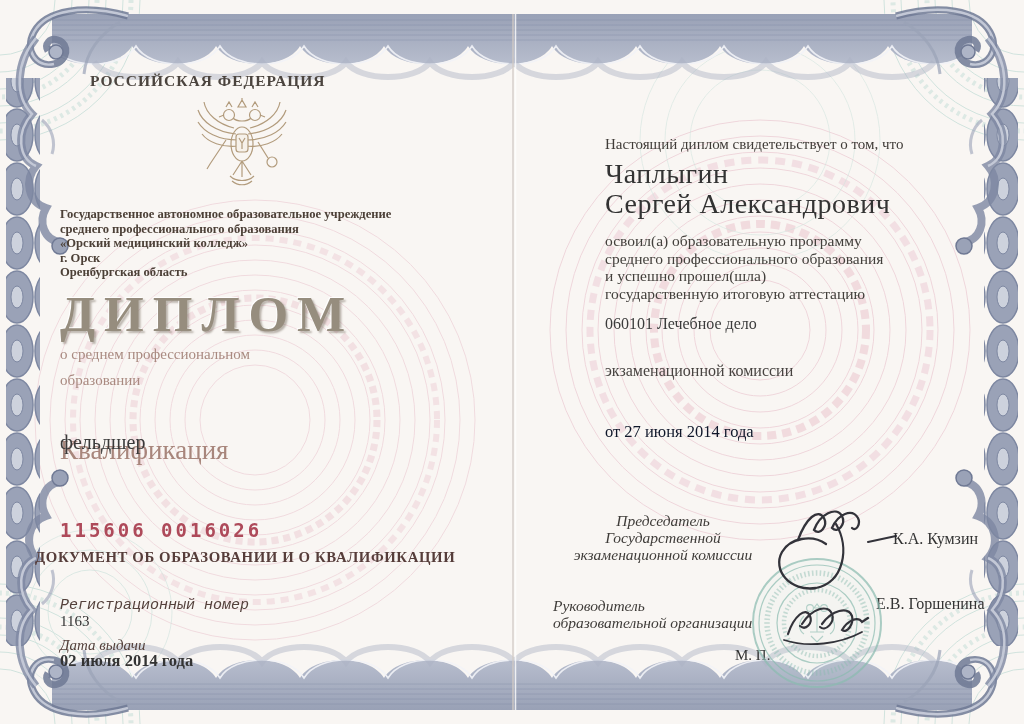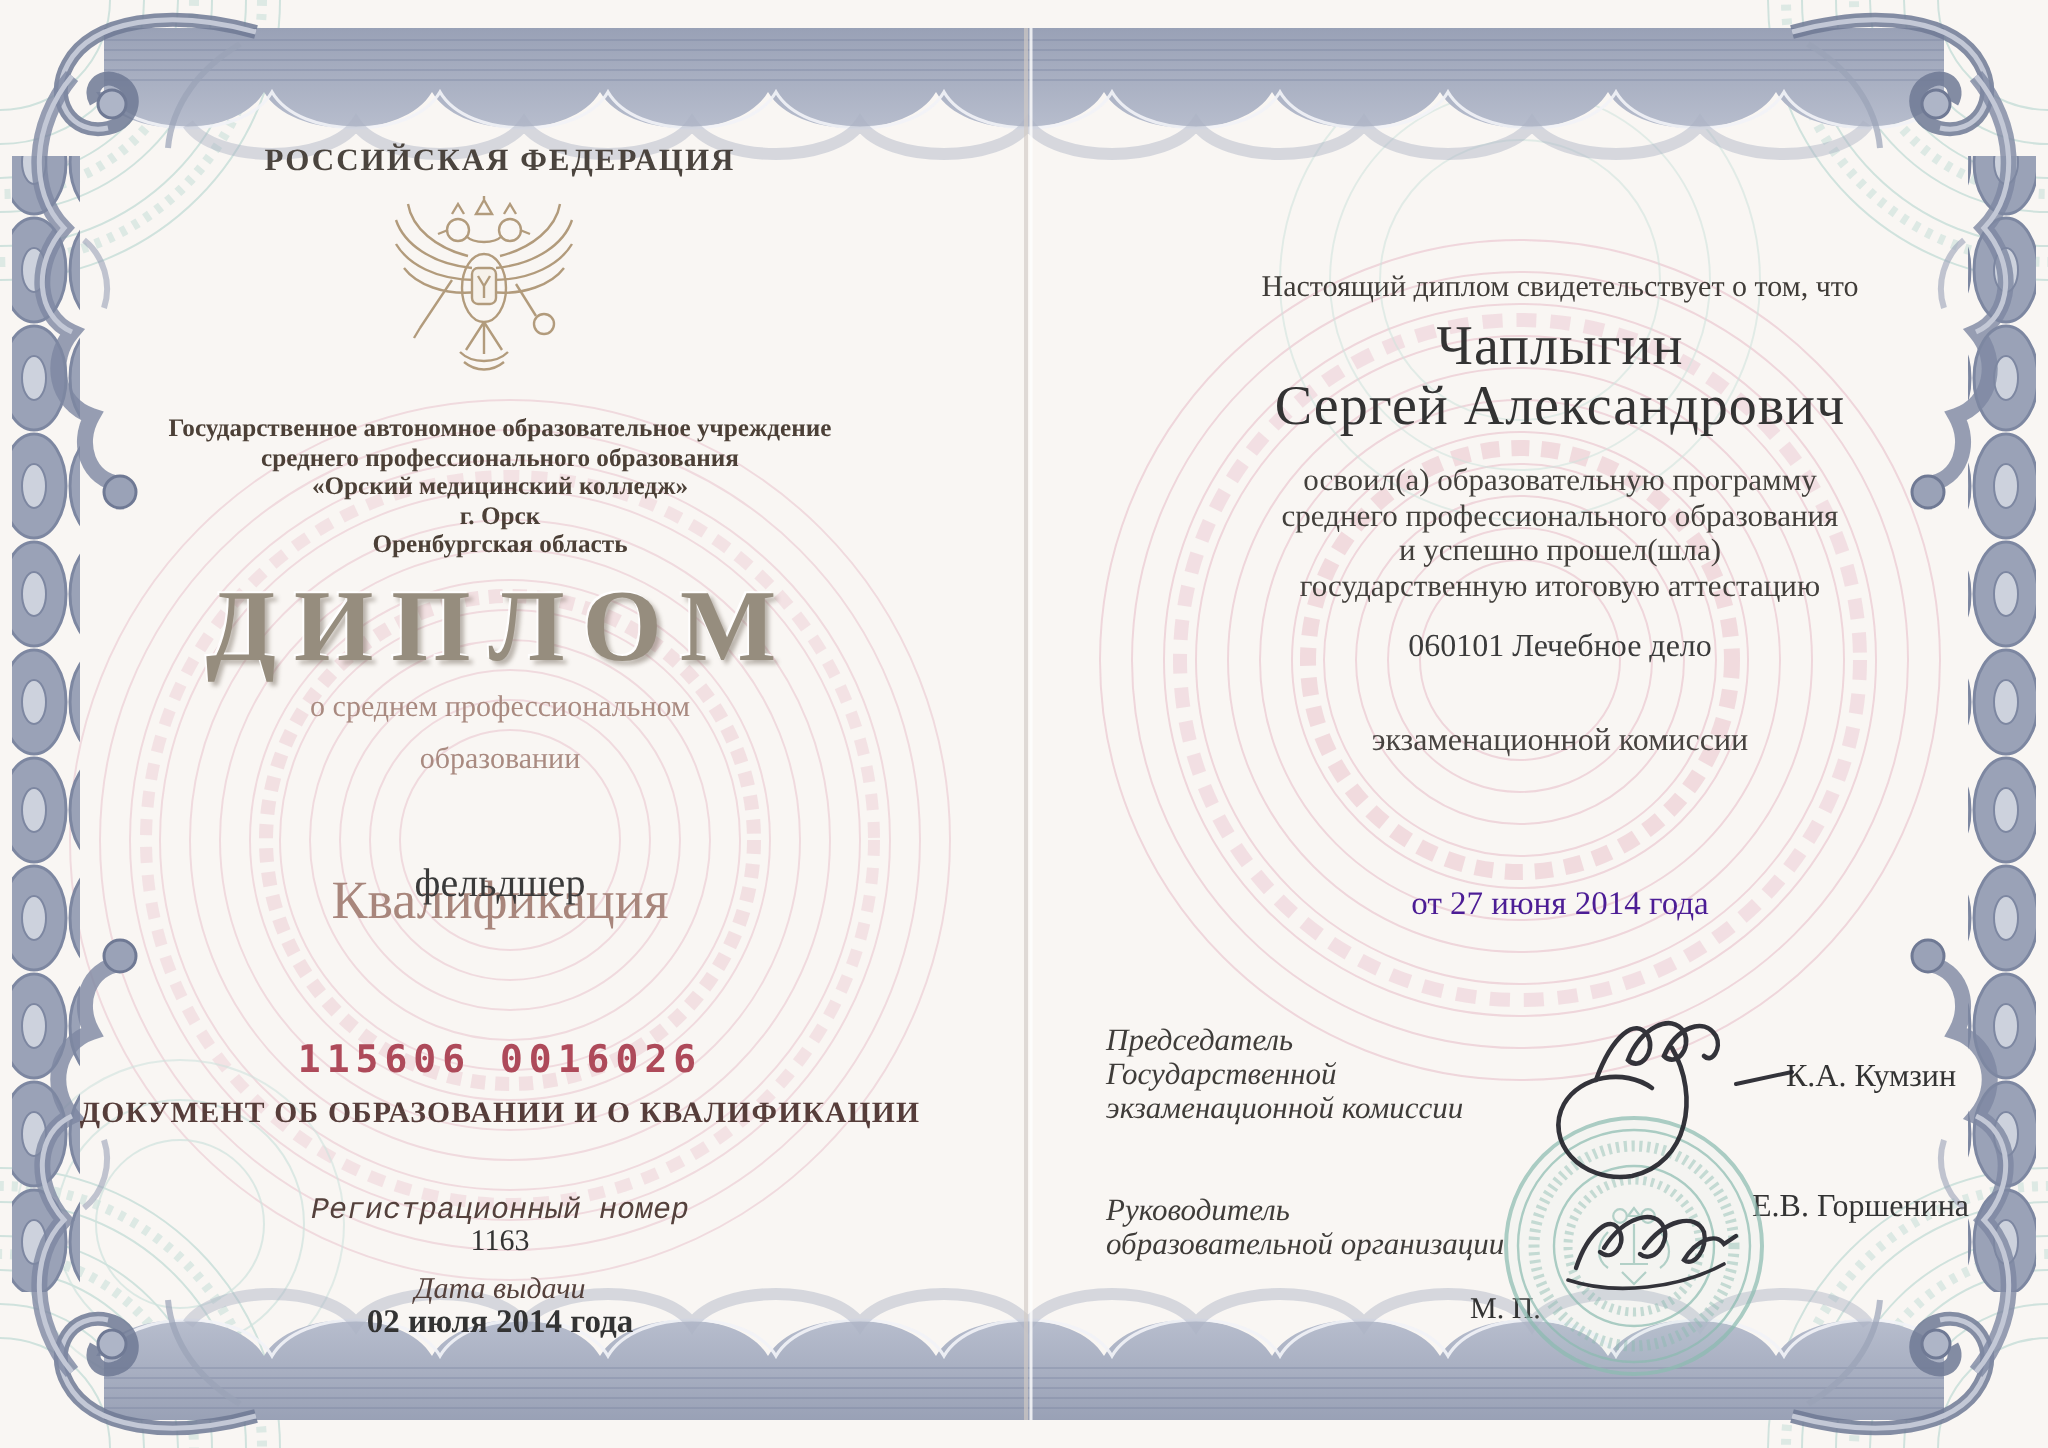--- a/index.html
+++ b/index.html
@@ -4,21 +4,21 @@
 <title>Diploma scan</title>
 <style>
   html,body{margin:0;padding:0;background:#ffffff;}
   #stage{
     position:relative;width:1024px;height:724px;overflow:hidden;
     background:#f9f6f3;
     font-family:"Liberation Serif","DejaVu Serif",serif;
     color:#3d3a36;
   }
   .abs{position:absolute;}
-  .ctr{text-align:center;}
+  .ctr{}
   svg.layer{position:absolute;left:0;top:0;width:1024px;height:724px;pointer-events:none;}
 
   
   .country{left:90px;top:72px;width:320px;font-size:15.5px;font-weight:600;letter-spacing:1px;color:#4b443e;}
   .institution{left:60px;top:207px;width:380px;font-size:12.6px;font-weight:700;line-height:14.6px;color:#4c4037;}
   .dip-title{left:60px;top:285px;width:380px;font-size:51px;font-weight:700;letter-spacing:9px;color:#968d7e;
              text-shadow:-1px -1px 0 rgba(255,255,255,.9),2px 2px 2px rgba(108,98,84,.45);}
   .dip-sub{left:60px;width:380px;font-size:15px;color:#a98a80;line-height:26px;}
   .sub1{top:341px;} .sub2{top:367px;}
   .qual-label{left:60px;top:396px;width:380px;font-size:27px;color:#a8867c;margin-top:39px;}
@@ -31,23 +31,23 @@
   .date-label{left:60px;top:637px;width:380px;font-size:15px;font-style:italic;color:#54413c;}
   .date-value{left:60px;top:651px;width:380px;font-size:16.5px;font-weight:700;color:#333;}
 
   
   .statement{left:605px;top:136px;width:350px;font-size:15px;color:#403c38;}
   .holder1{left:605px;top:158px;width:350px;font-size:28px;color:#333;letter-spacing:.5px;}
   .holder2{left:605px;top:188px;width:350px;font-size:28px;color:#333;letter-spacing:.5px;}
   .program{left:605px;top:232px;width:350px;font-size:15.5px;line-height:17.6px;color:#43403c;}
   .specialty{left:605px;top:315px;width:350px;font-size:16px;color:#3b3b3b;}
   .decision{left:605px;top:362px;width:350px;font-size:16px;line-height:18.5px;color:#474340;}
-  .decision-date{left:605px;top:422px;width:350px;font-size:16.5px;color:#4c1d95;margin-top:20px;}
+  .decision-date{left:605px;top:422px;width:350px;font-size:16.5px;color:#0f172a;}
   .sign-label{font-size:15.5px;font-style:italic;line-height:17px;color:#3f3c39;}
-  .chair-label{left:553px;top:512px;width:220px;}
+  .chair-label{left:553px;top:512px;width:220px;text-align:center;}
   .head-label{left:553px;top:597px;width:260px;}
   .chair-name{left:893px;top:530px;width:120px;font-size:16px;color:#333;}
   .head-name{left:876px;top:595px;width:130px;font-size:16px;color:#333;}
   .mp{left:735px;top:647px;width:60px;font-size:15px;color:#333;}
 </style>
 </head>
 <body>
 
 <div id="stage">
 

